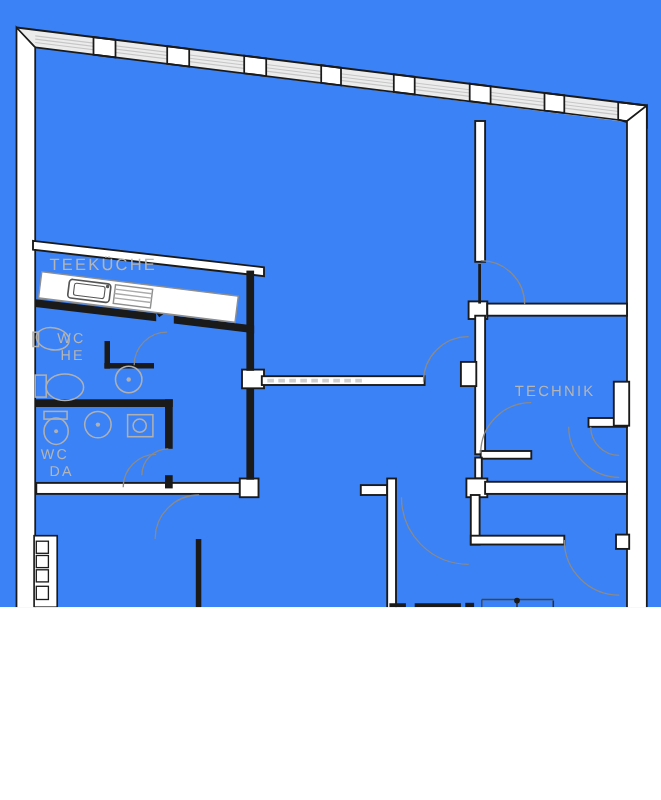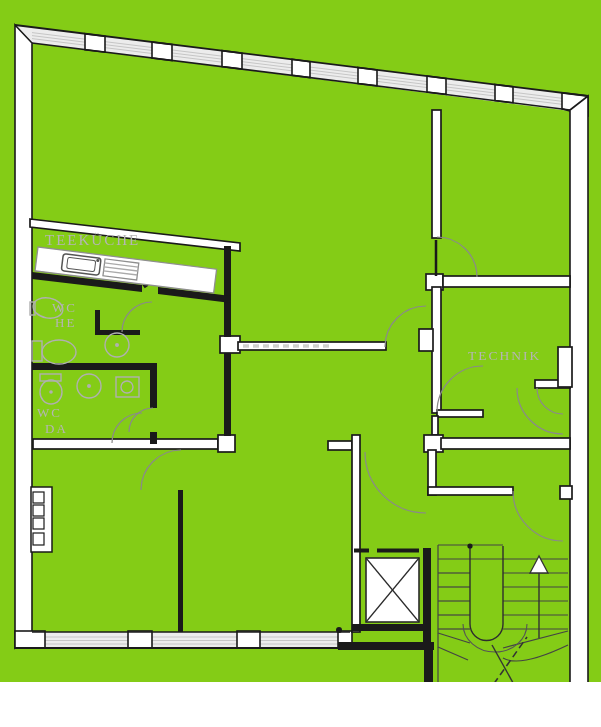--- a/index.html
+++ b/index.html
@@ -1,17 +1,17 @@
 <!DOCTYPE html>
 <html><head>
 <meta charset="utf-8">
 <style>
   html,body{margin:0;padding:0;background:#ffffff;}
-  .stage{position:relative;width:601px;height:682px;background:#84cc16;overflow:hidden;
-         font-family:Liberation Serif, serif;}
+  .stage{position:relative;width:601px;height:552px;background:#3b82f6;overflow:hidden;
+         font-family:Liberation Sans, sans-serif;}
   svg{display:block}
   .room-label{fill:#b5b5b5;letter-spacing:2px;}
 </style>
 </head>
 <body>
 
 <div class="stage">
 <svg width="601" height="727" viewBox="0 0 601 727">
 
   <g stroke="#1a1a1a" fill="none">

